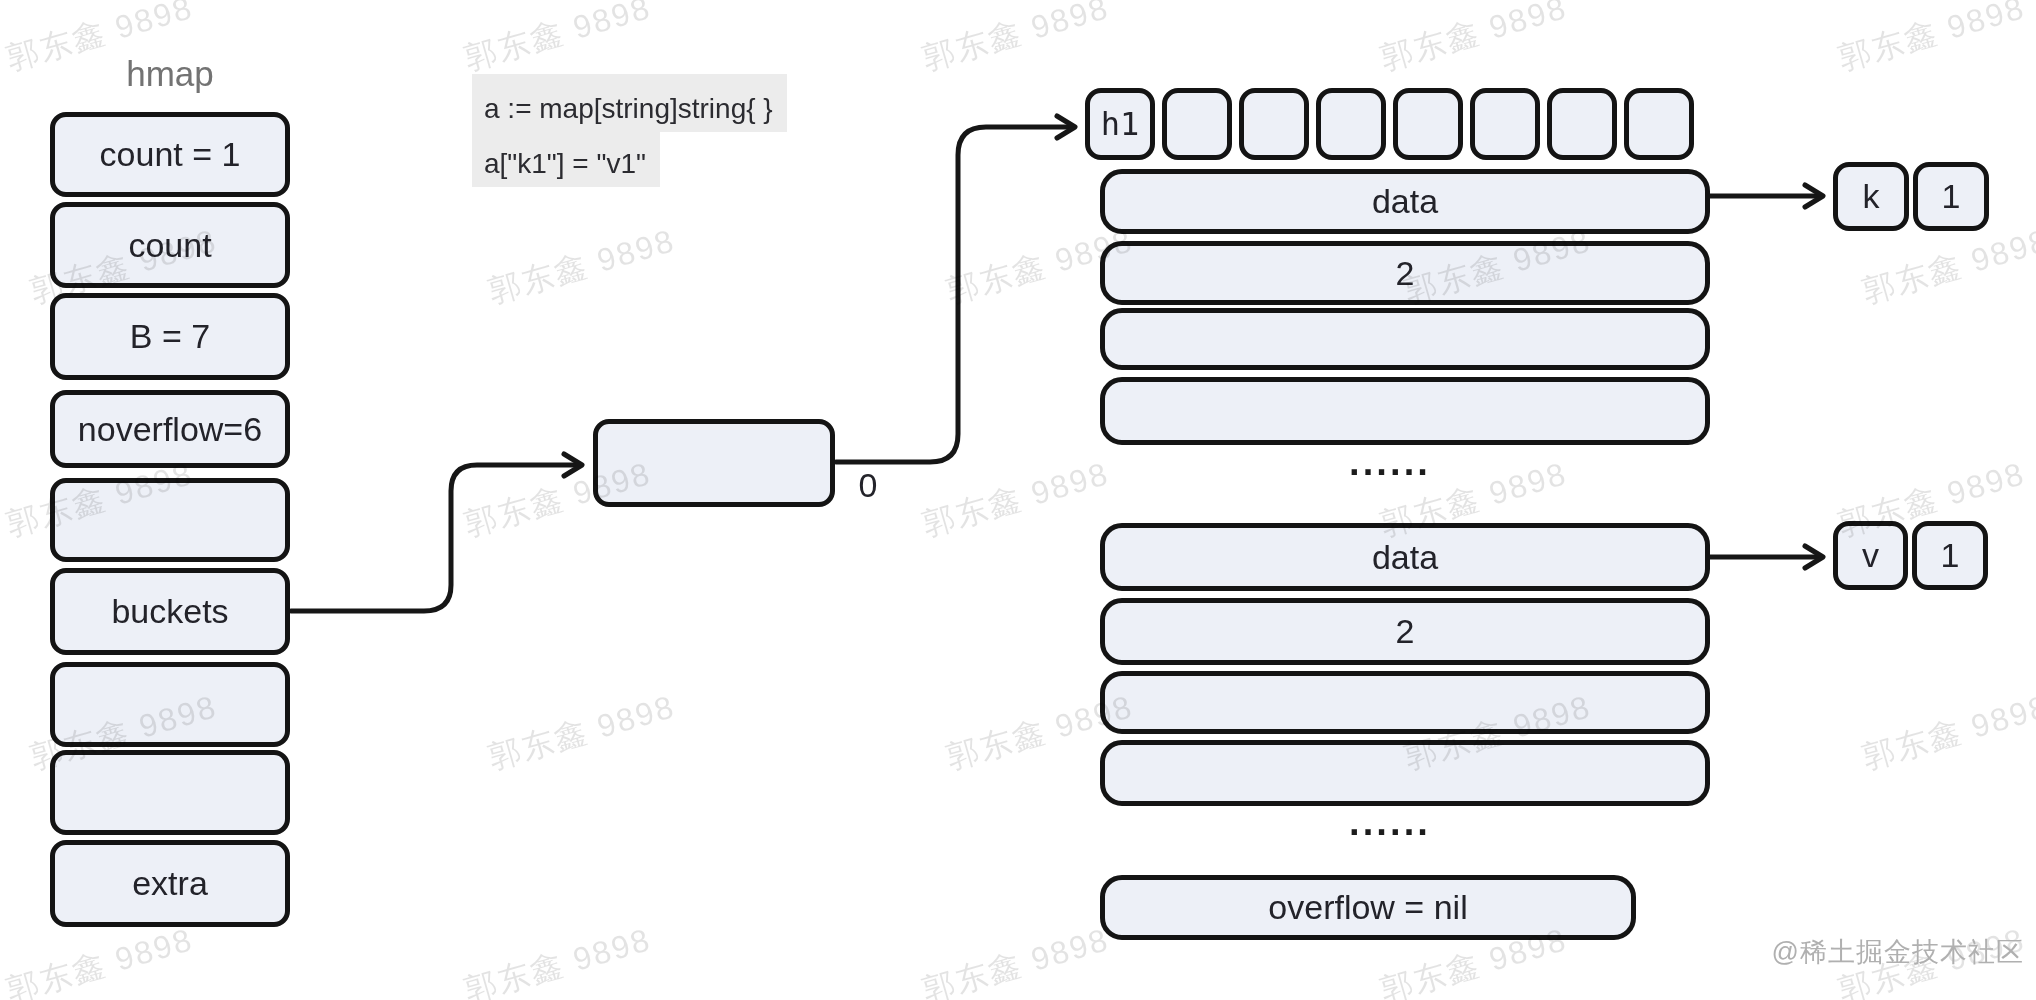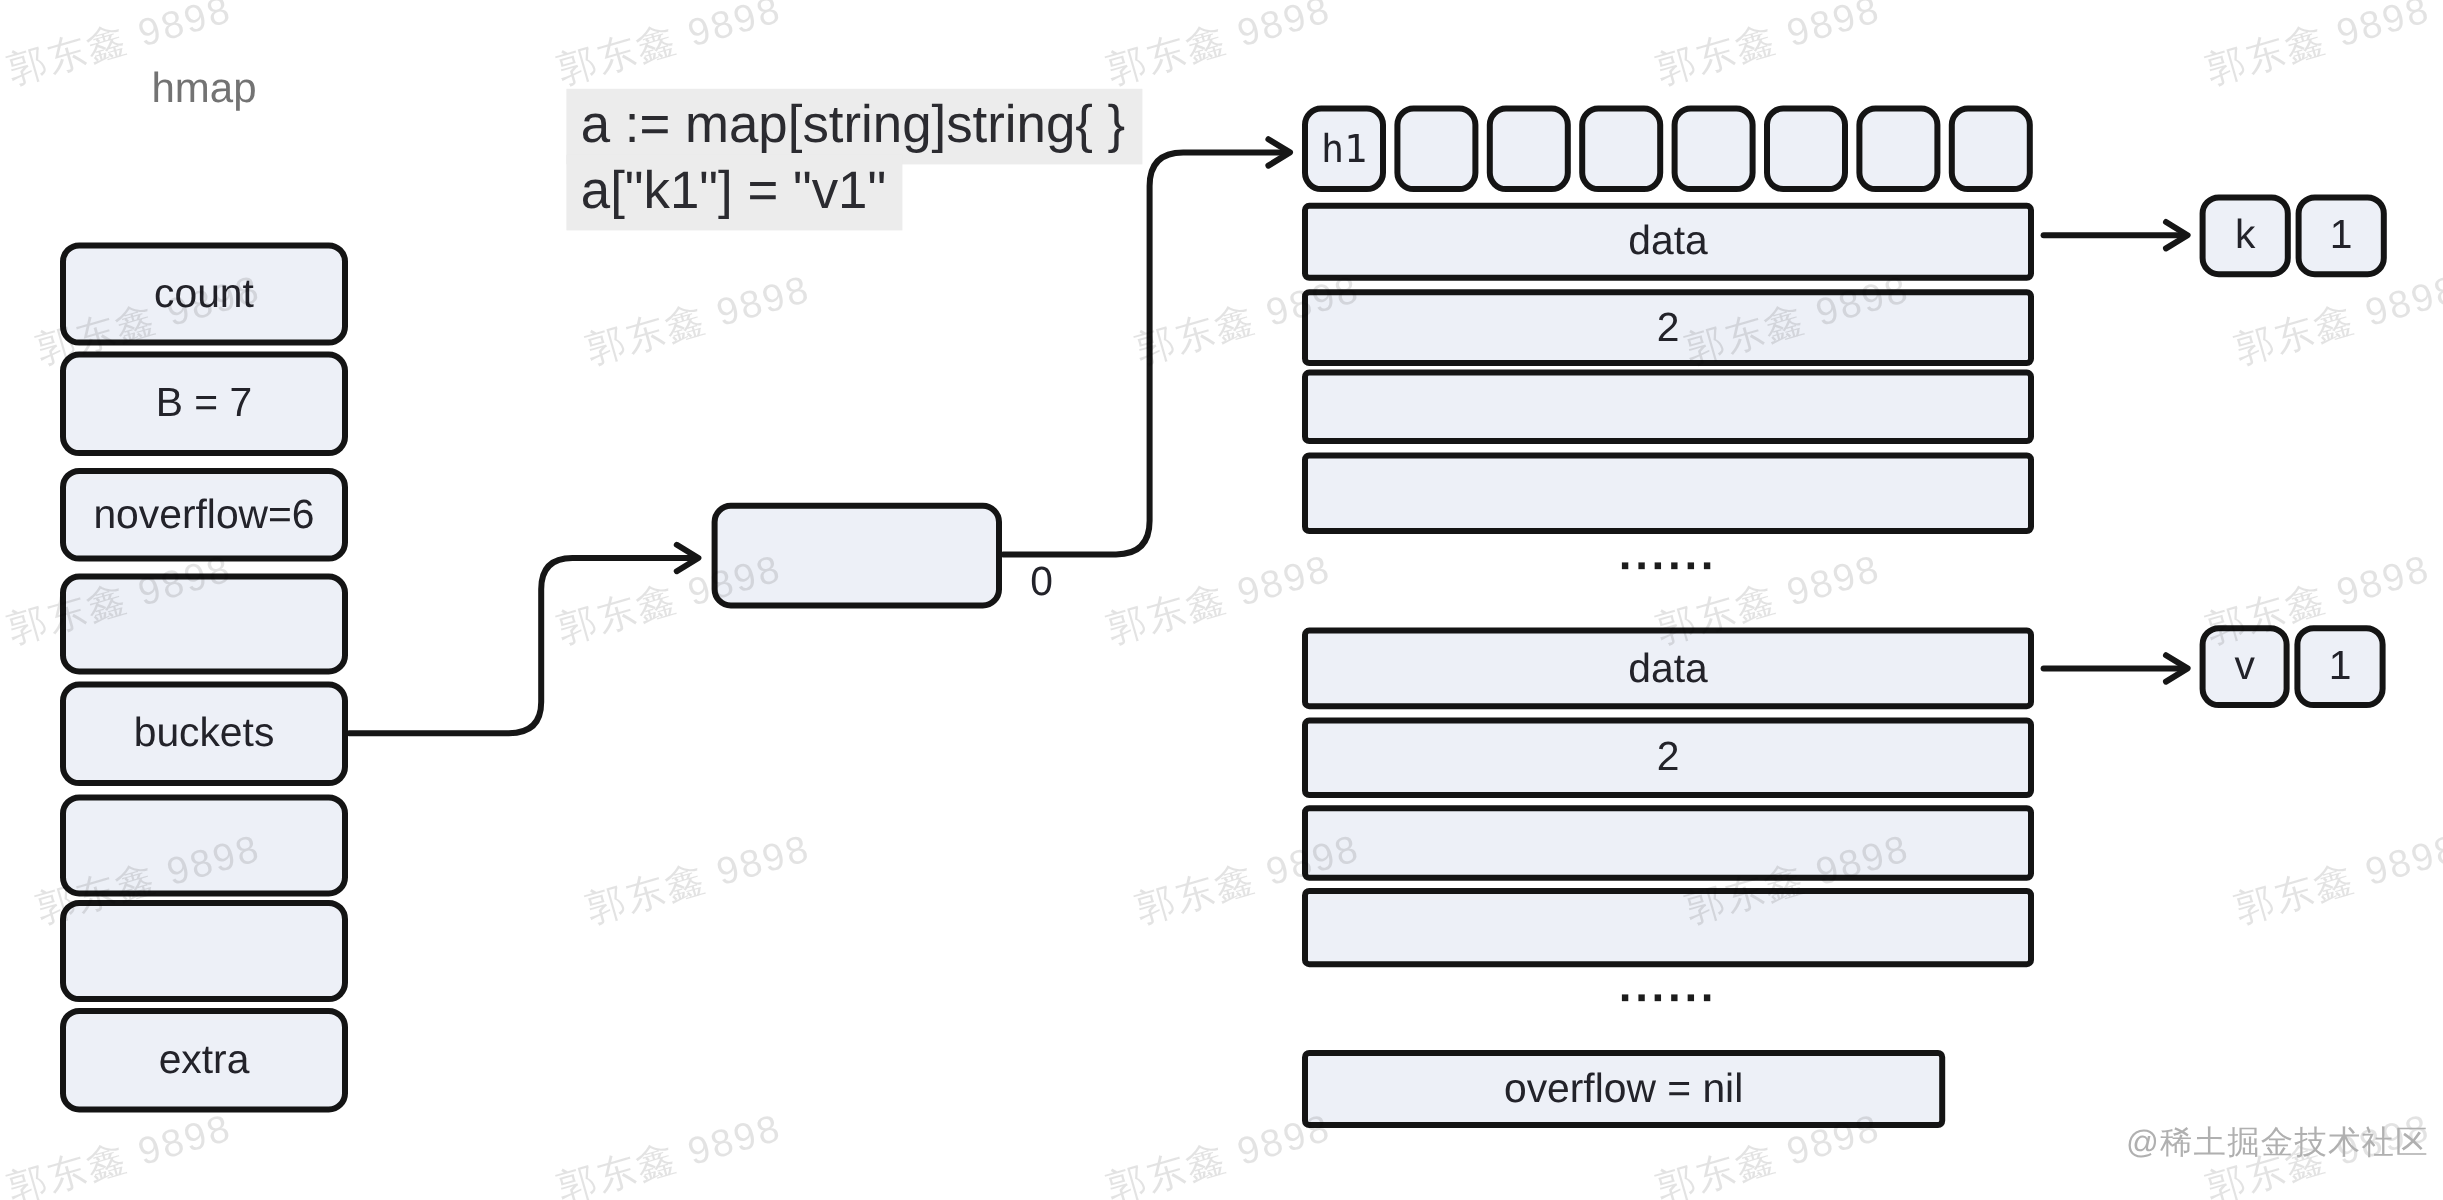--- a/index.html
+++ b/index.html
@@ -6,29 +6,29 @@
   .canvas{
     position:relative;width:2036px;height:1000px;background:#ffffff;
     overflow:hidden;font-family:"Liberation Sans",sans-serif;color:#23232a;
   }
   .box{
     position:absolute;background:#edf0f7;border:5px solid #141414;
     border-radius:16px;box-sizing:border-box;display:flex;
     align-items:center;justify-content:center;font-size:34px;color:#23232a;
     z-index:3;
   }
-  .row{border-radius:6px;}
+  .row{border-radius:22px;margin-left:15px;}
   .hmap-title{
     position:absolute;left:50px;top:48px;width:240px;height:52px;
     font-size:35px;display:flex;align-items:center;justify-content:center;
     color:#737373;z-index:3;
   }
   .code-line{
-    position:absolute;background:#ececec;font-size:44px;color:#2b2b30;
-    padding:5px 14px 7px 12px;white-space:pre;z-index:3;line-height:1.15;
+    position:absolute;background:#ececec;font-size:28px;color:#2b2b30;
+    padding:19px 14px 7px 12px;white-space:pre;z-index:3;line-height:1.15;
   }
   .mono{font-family:"DejaVu Sans Mono",monospace;font-size:32px;}
   .index-label{
     position:absolute;left:846px;top:466px;width:44px;font-size:34px;
     color:#23232a;z-index:3;text-align:center;
   }
   .ellipsis{
     position:absolute;left:1285px;width:210px;height:45px;font-size:38px;
     font-weight:700;color:#1c1c1c;display:flex;align-items:center;
     justify-content:center;letter-spacing:1px;z-index:3;
@@ -64,20 +64,21 @@
       <path d="M 1703 196 H 1818"></path>
       <path d="M 1805 185 L 1823 196 L 1805 207"></path>
     </g>
     <g>
       <path d="M 1703 557 H 1818"></path>
       <path d="M 1805 546 L 1823 557 L 1805 568"></path>
     </g>
   </svg>
 
   <div class="hmap-title">hmap</div>
+  <div class="box" style="left:50px;top:112px;width:240px;height:85px;">count = 1</div>
   <div class="box" style="left:50px;top:202px;width:240px;height:86px;">count</div>
   <div class="box" style="left:50px;top:293px;width:240px;height:87px;">B = 7</div>
   <div class="box" style="left:50px;top:390px;width:240px;height:78px;">noverflow=6</div>
   <div class="box" style="left:50px;top:478px;width:240px;height:84px;"></div>
   <div class="box" style="left:50px;top:568px;width:240px;height:87px;text-align:center;">buckets</div>
   <div class="box" style="left:50px;top:662px;width:240px;height:85px;"></div>
   <div class="box" style="left:50px;top:750px;width:240px;height:85px;"></div>
   <div class="box" style="left:50px;top:840px;width:240px;height:87px;">extra</div>
 
   <div class="code-line" style="left:472px;top:74px;">a := map[string]string{ }</div>

